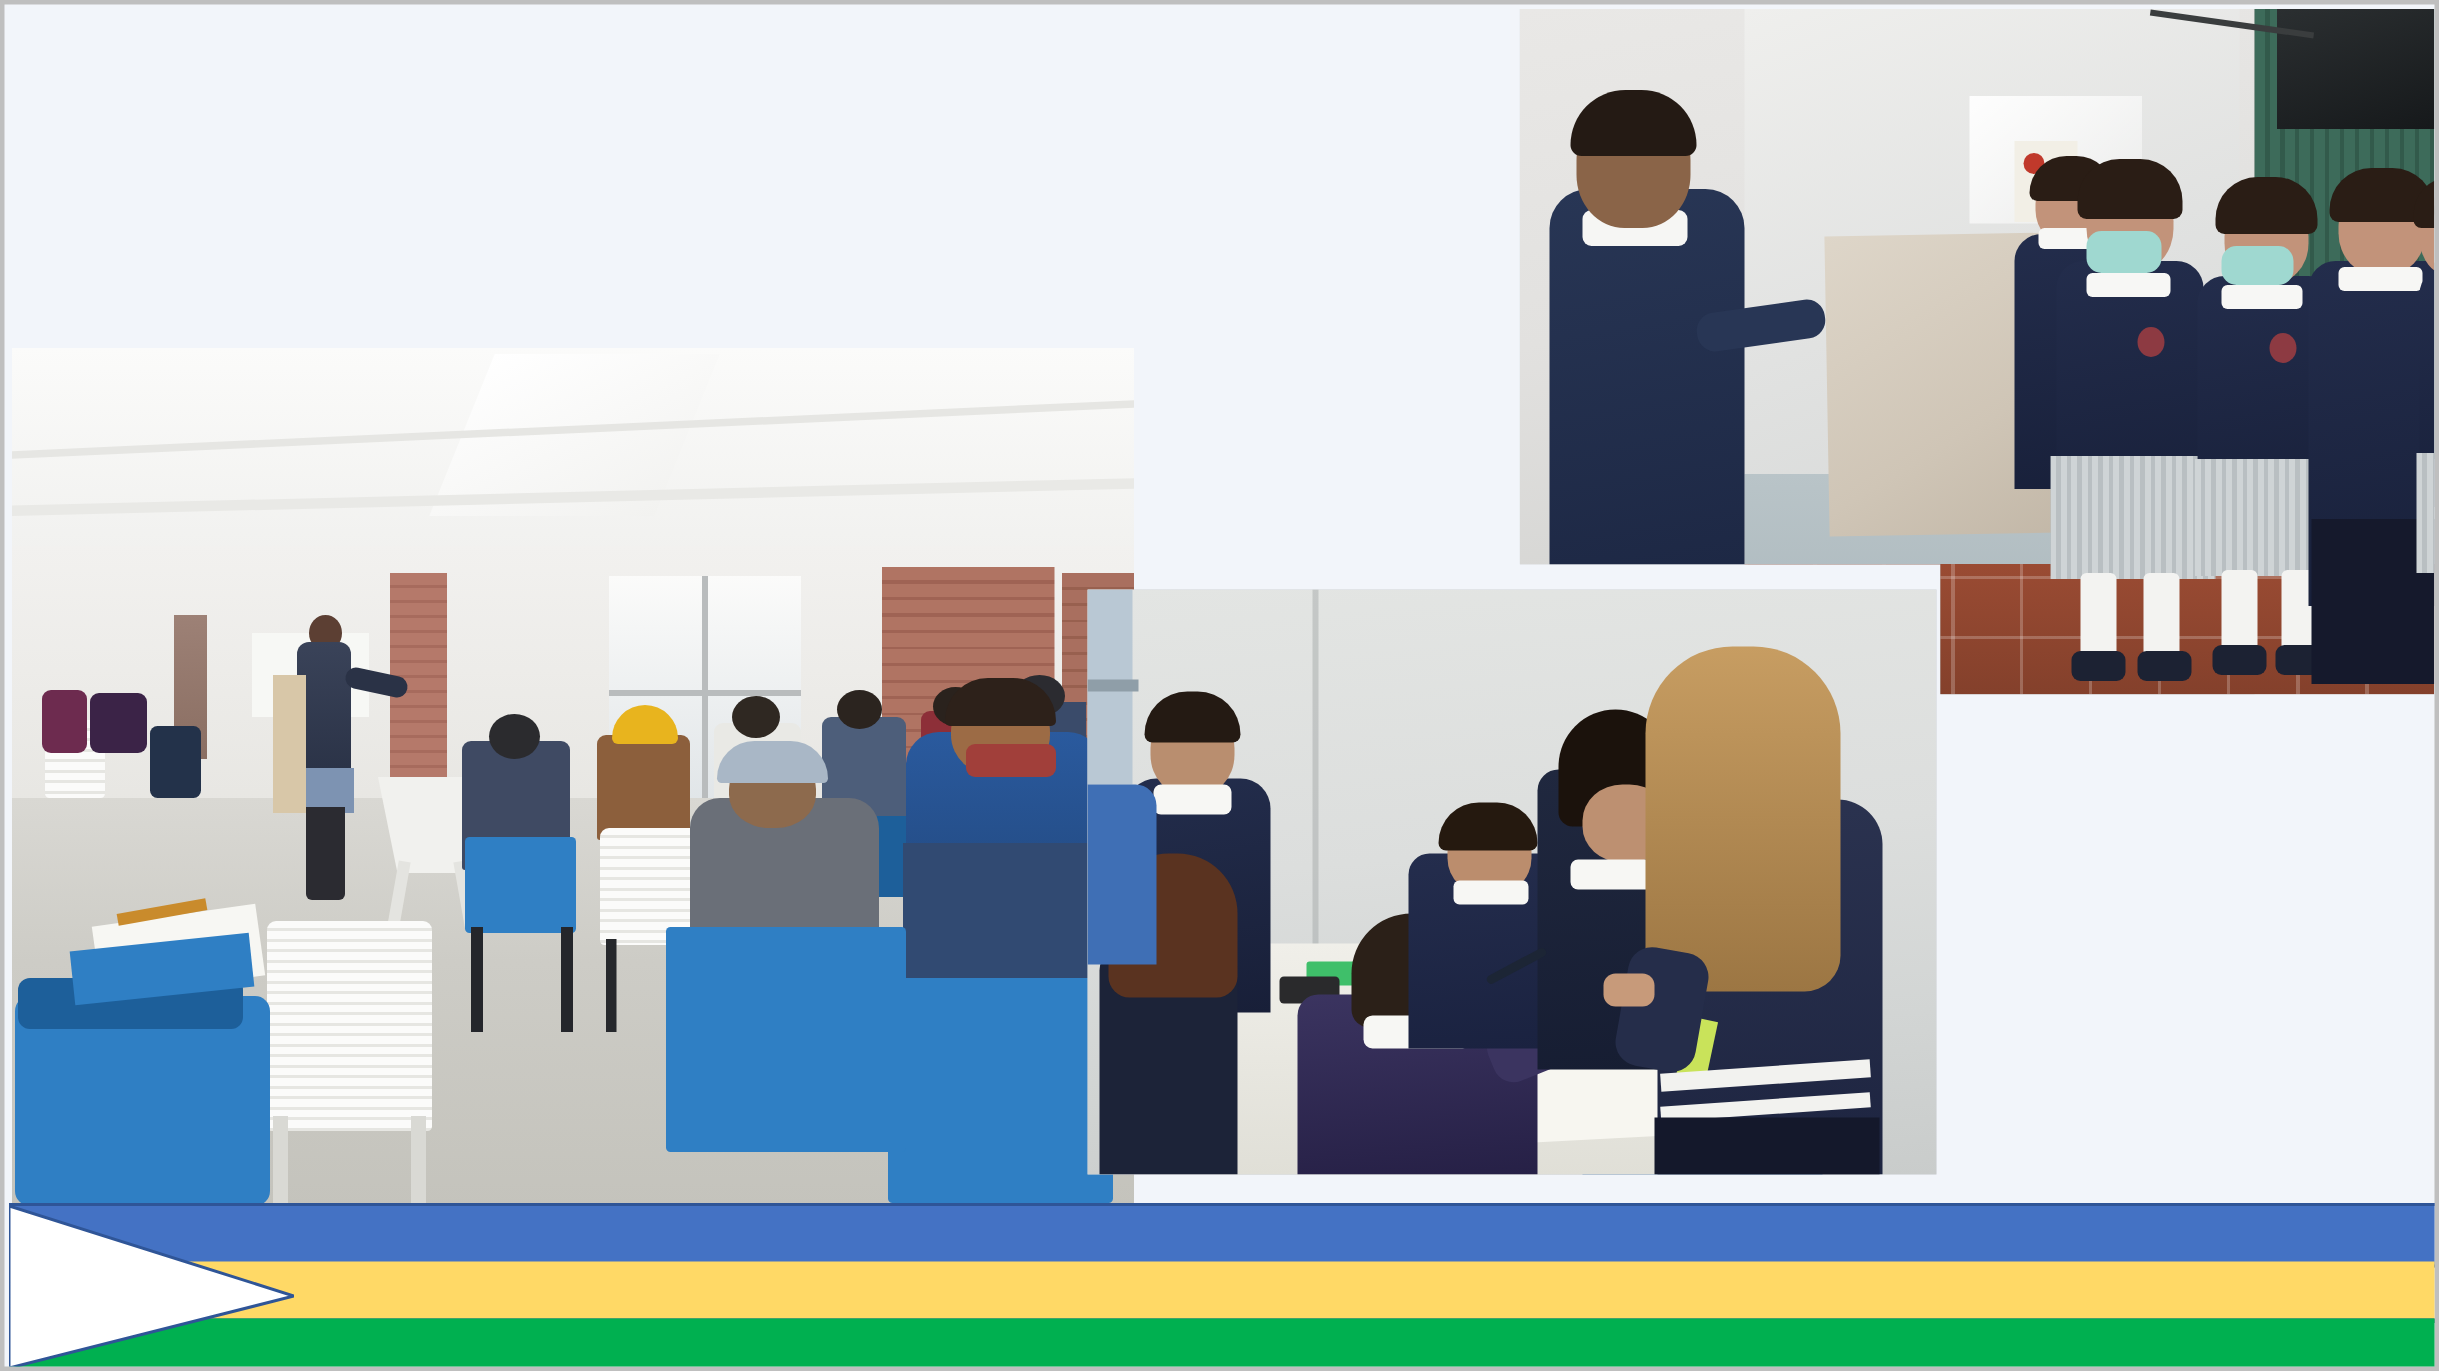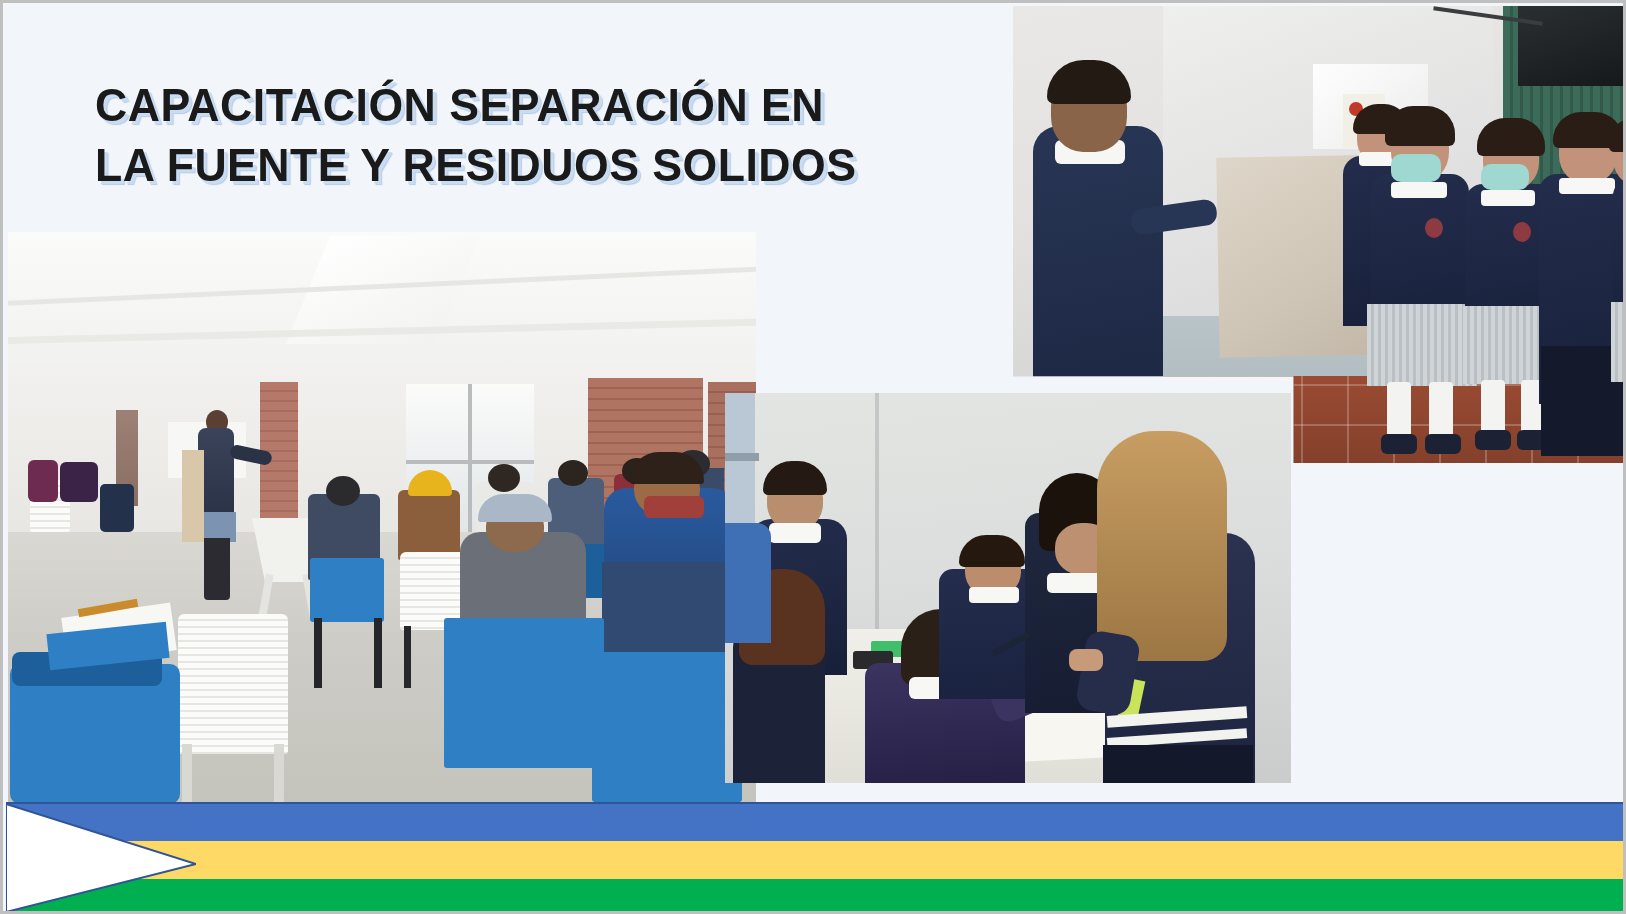--- a/index.html
+++ b/index.html
@@ -312,24 +312,20 @@
     height: 112px;
     z-index: 9;
   }
   #wedge svg { display: block; width: 100%; height: 100%; }
 </style>
 </head>
 <body>
 
 <div id="slide">
 
-  <div class="title-block">
-    <div class="title-line">CAPACITACIÓN SEPARACIÓN EN</div>
-    <div class="title-line">LA FUENTE Y RESIDUOS SOLIDOS</div>
-  </div>
 
   <div class="photo" id="photo-left">
     <div class="scene">
       <div class="sh pl-ceil"></div>
       <div class="sh pl-ceilbeam"></div>
       <div class="sh pl-ceilline1"></div>
       <div class="sh pl-ceilline2"></div>
       <div class="sh pl-wall"></div>
       <div class="sh pl-brick1"></div>
       <div class="sh pl-brick2"></div>

